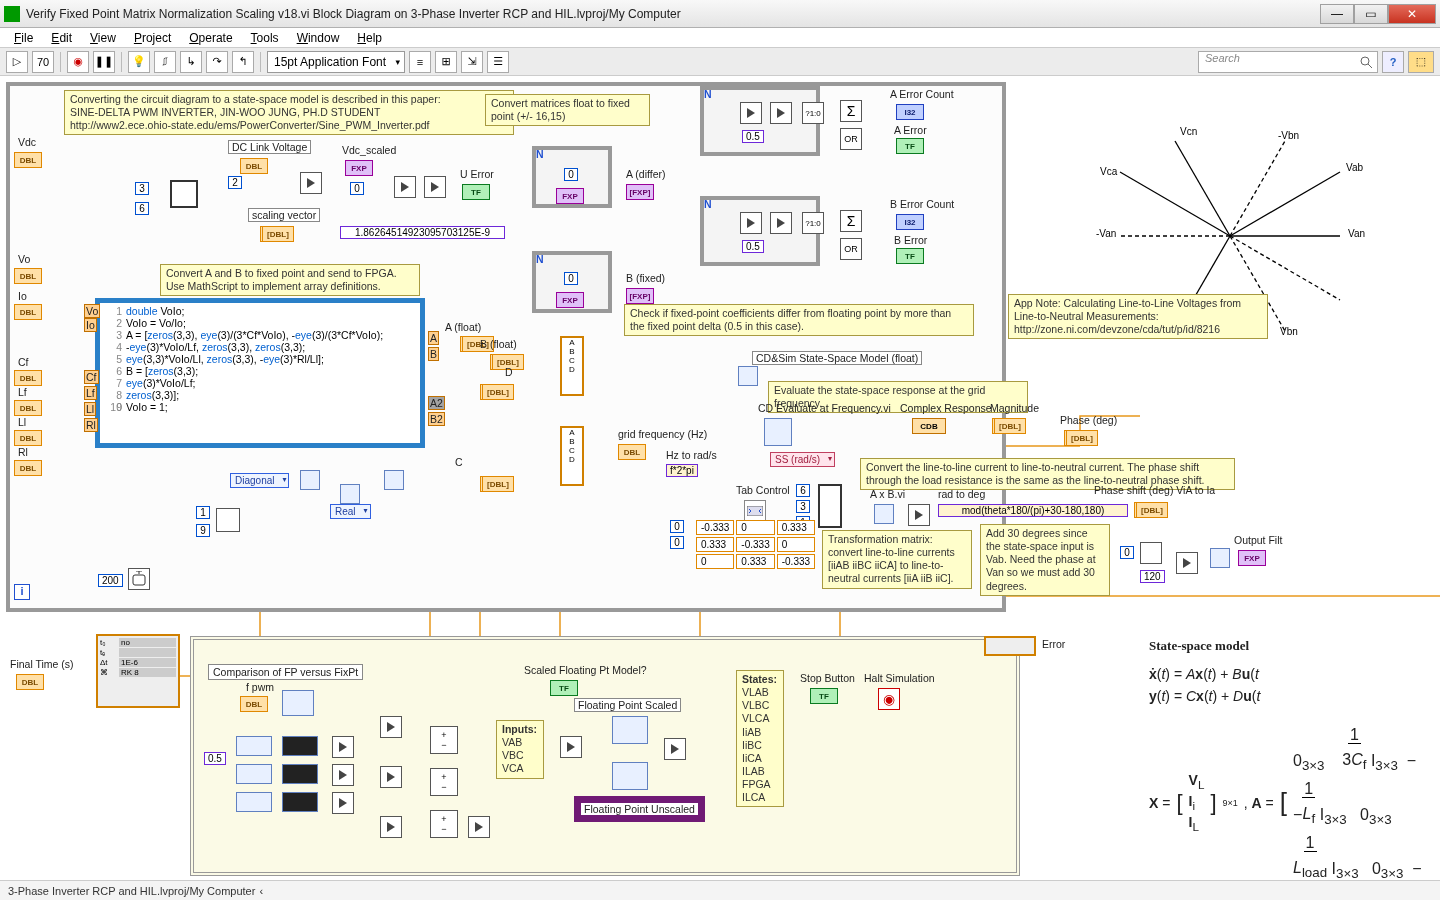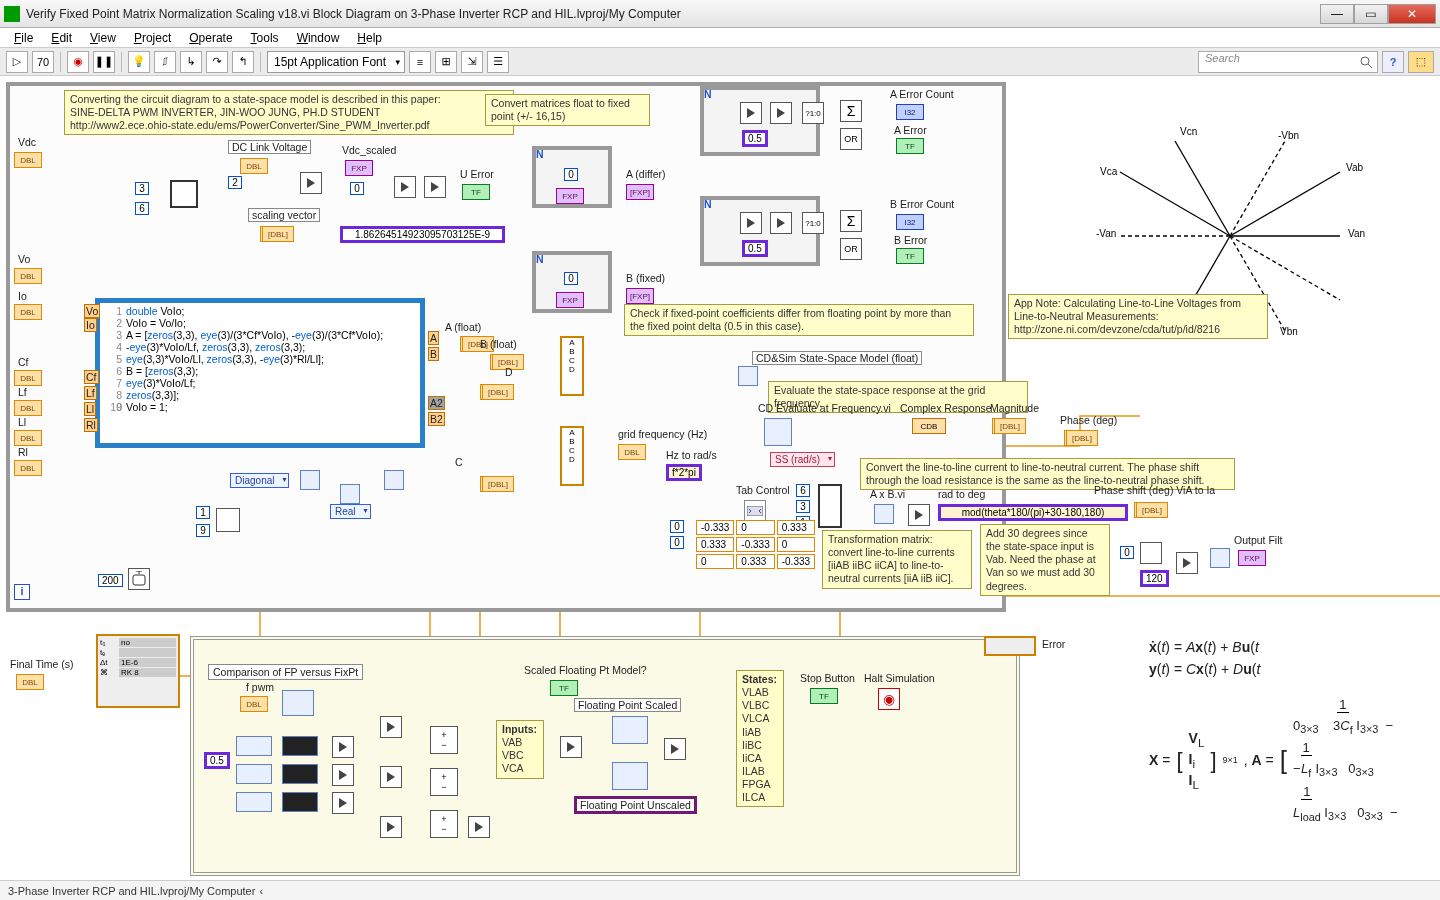--- a/index.html
+++ b/index.html
@@ -27,29 +27,29 @@
 .help-btn { width:22px; height:22px; border:1px solid #aaa; background:#eef; font-weight:bold; color:#2460c4; display:flex;align-items:center;justify-content:center; cursor:pointer; }
 
 
 .canvas { position: relative; width: 1440px; height: 804px; background:#fff; overflow:hidden; }
 
 .statusbar { height:20px; border-top:1px solid #ccc; background:#f4f4f4; display:flex; align-items:center; padding:0 8px; font-size:11px; color:#333; }
 
 
 .tip { position:absolute; background:#fffecb; border:1px solid #a89a40; padding:2px 5px; font-size:10.5px; line-height:1.25; color:#333; }
 .lbl { position:absolute; font-size:10.5px; color:#222; }
-.term { position:absolute; width:28px; height:16px; border:1px solid; display:flex; align-items:center; justify-content:center; font-size:8px; font-weight:normal;text-align:center; }
+.term { position:absolute; width:28px; height:16px; border:1px solid; display:flex; align-items:center; justify-content:center; font-size:8px; font-weight:bold;text-align:center; }
 .term.dbl { border-color:#e08800; background:#ffe0a8; color:#7a4a00; }
 .term.dblarr { width:34px; border-color:#e08800; background:#ffe0a8; color:#7a4a00; border-left:3px double #e08800; }
 .term.i32 { border-color:#2040c0; background:#c0d0ff; color:#102070; }
 .term.tf { border-color:#0a7a20; background:#b0f0b8; color:#074a14; }
 .term.fxp { border-color:#909; background:#e0c0f8; color:#606; }
 .const-box { position:absolute; border:1px solid #333; background:#fff; padding:0 3px; font-size:10px; min-width:14px; text-align:center; }
 .blue-border { border:1px solid #0050d0; }
-.gold-border { border:3px solid #6d28d9; }
+.gold-border { border:1px solid #6d28d9; }
 .frame { position:absolute; border:4px solid #999; background:#fcfcfc; }
 .sim-frame { position:absolute; border:4px double #999; background:#fbfae6; }
 .mathscript { position:absolute; background:#fff; border:5px solid #2a80c8; font-family: Consolas, monospace; font-size:10.5px; padding:2px 4px 2px 26px; overflow:hidden; }
 .mathscript .ln { position:relative; white-space:pre; color:#000; }
 .mathscript .ln::before { content: attr(data-n); position:absolute; left:-24px; width:20px; text-align:right; color:#888; }
 .mathscript .kw { color:#0060d0; }
 .select { position:absolute; border:1px solid #3060e0; padding:1px 14px 1px 4px; font-size:10px; background:#eef4ff; color:#2040a0; }
 .select::after { content:"▾"; position:absolute; right:2px; font-size:8px; }
 .node { position:absolute; width:22px; height:22px; border:1px solid #555; background:#fff; display:flex; align-items:center; justify-content:center; font-size:10px; }
 .node.tri::before { content:""; width:0; height:0; border-left:8px solid #444; border-top:5px solid transparent; border-bottom:5px solid transparent; }
@@ -209,20 +209,24 @@
   <div class="term dbl" style="left:14px; top:228px;">DBL</div>
   <div class="lbl" style="left:18px; top:280px;">Cf</div>
   <div class="term dbl" style="left:14px; top:294px;">DBL</div>
   <div class="lbl" style="left:18px; top:310px;">Lf</div>
   <div class="term dbl" style="left:14px; top:324px;">DBL</div>
   <div class="lbl" style="left:18px; top:340px;">Ll</div>
   <div class="term dbl" style="left:14px; top:354px;">DBL</div>
   <div class="lbl" style="left:18px; top:370px;">Rl</div>
   <div class="term dbl" style="left:14px; top:384px;">DBL</div>
 
+  <div class="tip" style="left:160px; top:188px; width:260px;">
+    <span style="white-space:pre-line;">Convert A and B to fixed point and send to FPGA.
+Use MathScript to implement array definitions.</span>
+  </div>
 
   <div class="mathscript" style="left:95px; top:222px; width:330px; height:150px;">
     <div class="ln" data-n="1"><span class="kw">double</span> VoIo;</div>
     <div class="ln" data-n="2">VoIo = Vo/Io;</div>
     <div class="ln" data-n="3">A = [<span class="kw">zeros</span>(3,3), <span class="kw">eye</span>(3)/(3*Cf*VoIo), -<span class="kw">eye</span>(3)/(3*Cf*VoIo);</div>
     <div class="ln" data-n="4">-<span class="kw">eye</span>(3)*VoIo/Lf, <span class="kw">zeros</span>(3,3), <span class="kw">zeros</span>(3,3);</div>
     <div class="ln" data-n="5"><span class="kw">eye</span>(3,3)*VoIo/Ll, <span class="kw">zeros</span>(3,3), -<span class="kw">eye</span>(3)*Rl/Ll];</div>
     <div class="ln" data-n="6">B = [<span class="kw">zeros</span>(3,3);</div>
     <div class="ln" data-n="7"><span class="kw">eye</span>(3)*VoIo/Lf;</div>
     <div class="ln" data-n="8"><span class="kw">zeros</span>(3,3)];</div>
@@ -470,21 +474,21 @@
     <span>VCA</span>
   </div>
 
   <div class="lbl" style="left:524px; top:588px;">Scaled Floating Pt Model?</div>
   <div class="term tf" style="left:550px; top:604px;">TF</div>
 
   <div class="node tri" style="left:560px; top:660px;"></div>
 
   <div class="lbl" style="left:574px; top:622px; border:1px solid #888; background:#fff; padding:0 3px;">Floating Point Scaled</div>
   <div class="icon-strip" style="left:612px; top:640px; width:36px; height:28px;"></div>
-  <div class="lbl" style="left:574px; top:720px; border:3px solid #701a75; background:#fff; padding:0 3px;">Floating Point Unscaled</div>
+  <div class="lbl" style="left:574px; top:720px; border:7px solid #701a75; background:#fff; padding:0 3px;">Floating Point Unscaled</div>
   <div class="icon-strip" style="left:612px; top:686px; width:36px; height:28px;"></div>
 
   <div class="node tri" style="left:664px; top:662px;"></div>
 
   <div class="tip" style="left:736px; top:594px; width:48px;">
     <b>States:</b><br>
     <span>VLAB</span><br>
     <span>VLBC</span><br>
     <span>VLCA</span><br>
     <span>IiAB</span><br>
@@ -528,33 +532,34 @@
     <div class="phasor-lbl" style="left:20px; top:40px;">Vca</div>
     <div class="phasor-lbl" style="left:92px; top:198px;">-Vcn</div>
   </div>
 
   <div class="tip" style="left:1008px; top:218px; width:260px;">
     <span style="white-space:pre-line;">App Note: Calculating Line-to-Line Voltages from Line-to-Neutral Measurements:
 http://zone.ni.com/devzone/cda/tut/p/id/8216</span>
   </div>
 
   <div class="eq-panel">
+    <h4>State-space model</h4>
     <div><b>ẋ</b>(<i>t</i>) = <i>A</i><b>x</b>(<i>t</i>) + <i>B</i><b>u</b>(<i>t</i></div>
     <div><b>y</b>(<i>t</i>) = <i>C</i><b>x</b>(<i>t</i>) + <i>D</i><b>u</b>(<i>t</i></div>
     <div style="margin-top:14px; display:flex; align-items:center; gap:6px;">
       <span><b>X</b> =</span>
       <span style="font-size:22px;">[</span>
       <span style="display:inline-block; line-height:1.3;">
         <b>V</b><sub>L</sub><br><b>I</b><sub>i</sub><br><b>I</b><sub>L</sub>
       </span>
       <span style="font-size:22px;">]</span>
         <sub style="font-size:9px;">9×1</sub>
       <span>, <b>A</b> =</span>
       <span style="font-size:26px;">[</span>
-      <span style="display:inline-block; font-size:13px; line-height:1.6;">
+      <span style="display:inline-block; font-size:16px; line-height:1.6;">
         0<sub>3×3</sub>&nbsp;&nbsp;&nbsp; <span style="display:inline-block; text-align:center;"><span style="border-bottom:1px solid #000; padding:0 2px;">1</span><br>3<i>C</i><sub>f</sub></span> I<sub>3×3</sub>&nbsp;&nbsp;−<br>
         −<span style="display:inline-block; text-align:center;"><span style="border-bottom:1px solid #000; padding:0 2px;">1</span><br><i>L</i><sub>f</sub></span> I<sub>3×3</sub>&nbsp;&nbsp; 0<sub>3×3</sub><br>
         <span style="display:inline-block; text-align:center;"><span style="border-bottom:1px solid #000; padding:0 2px;">1</span><br><i>L</i><sub>load</sub></span> I<sub>3×3</sub>&nbsp;&nbsp; 0<sub>3×3</sub>&nbsp;&nbsp;−
       </span>
     </div>
   </div>
 
 </div>
 
 <div class="statusbar">

